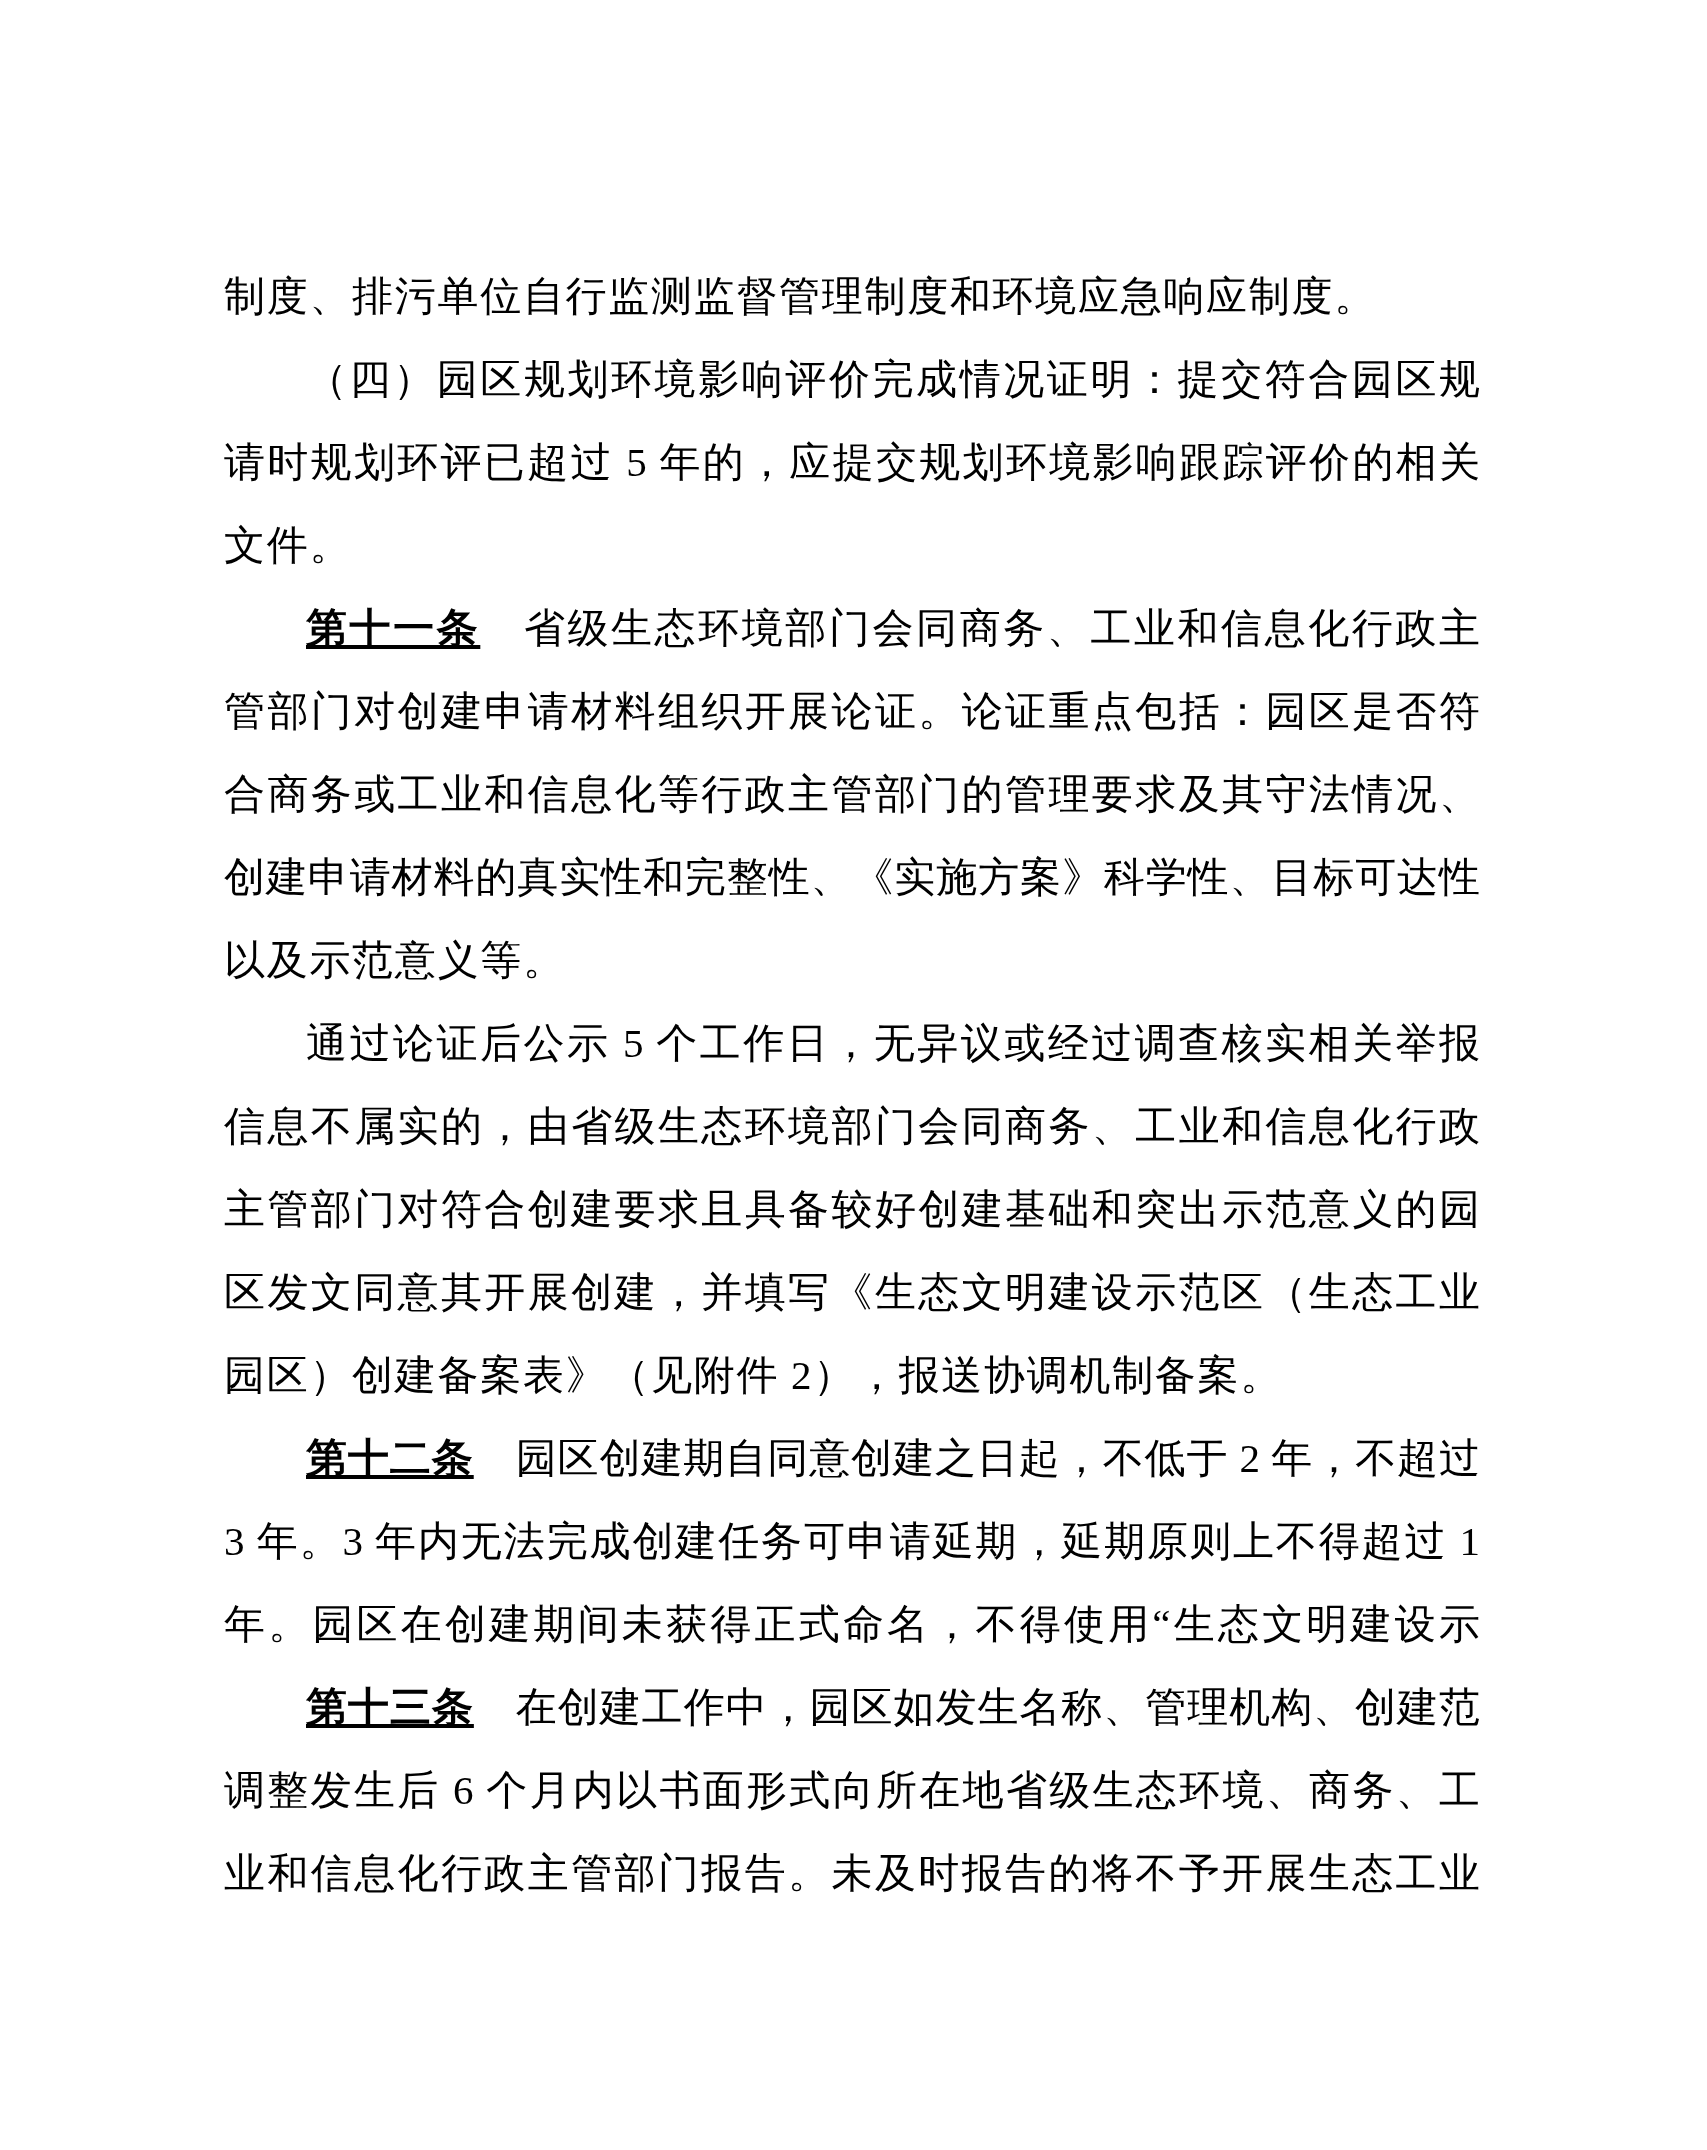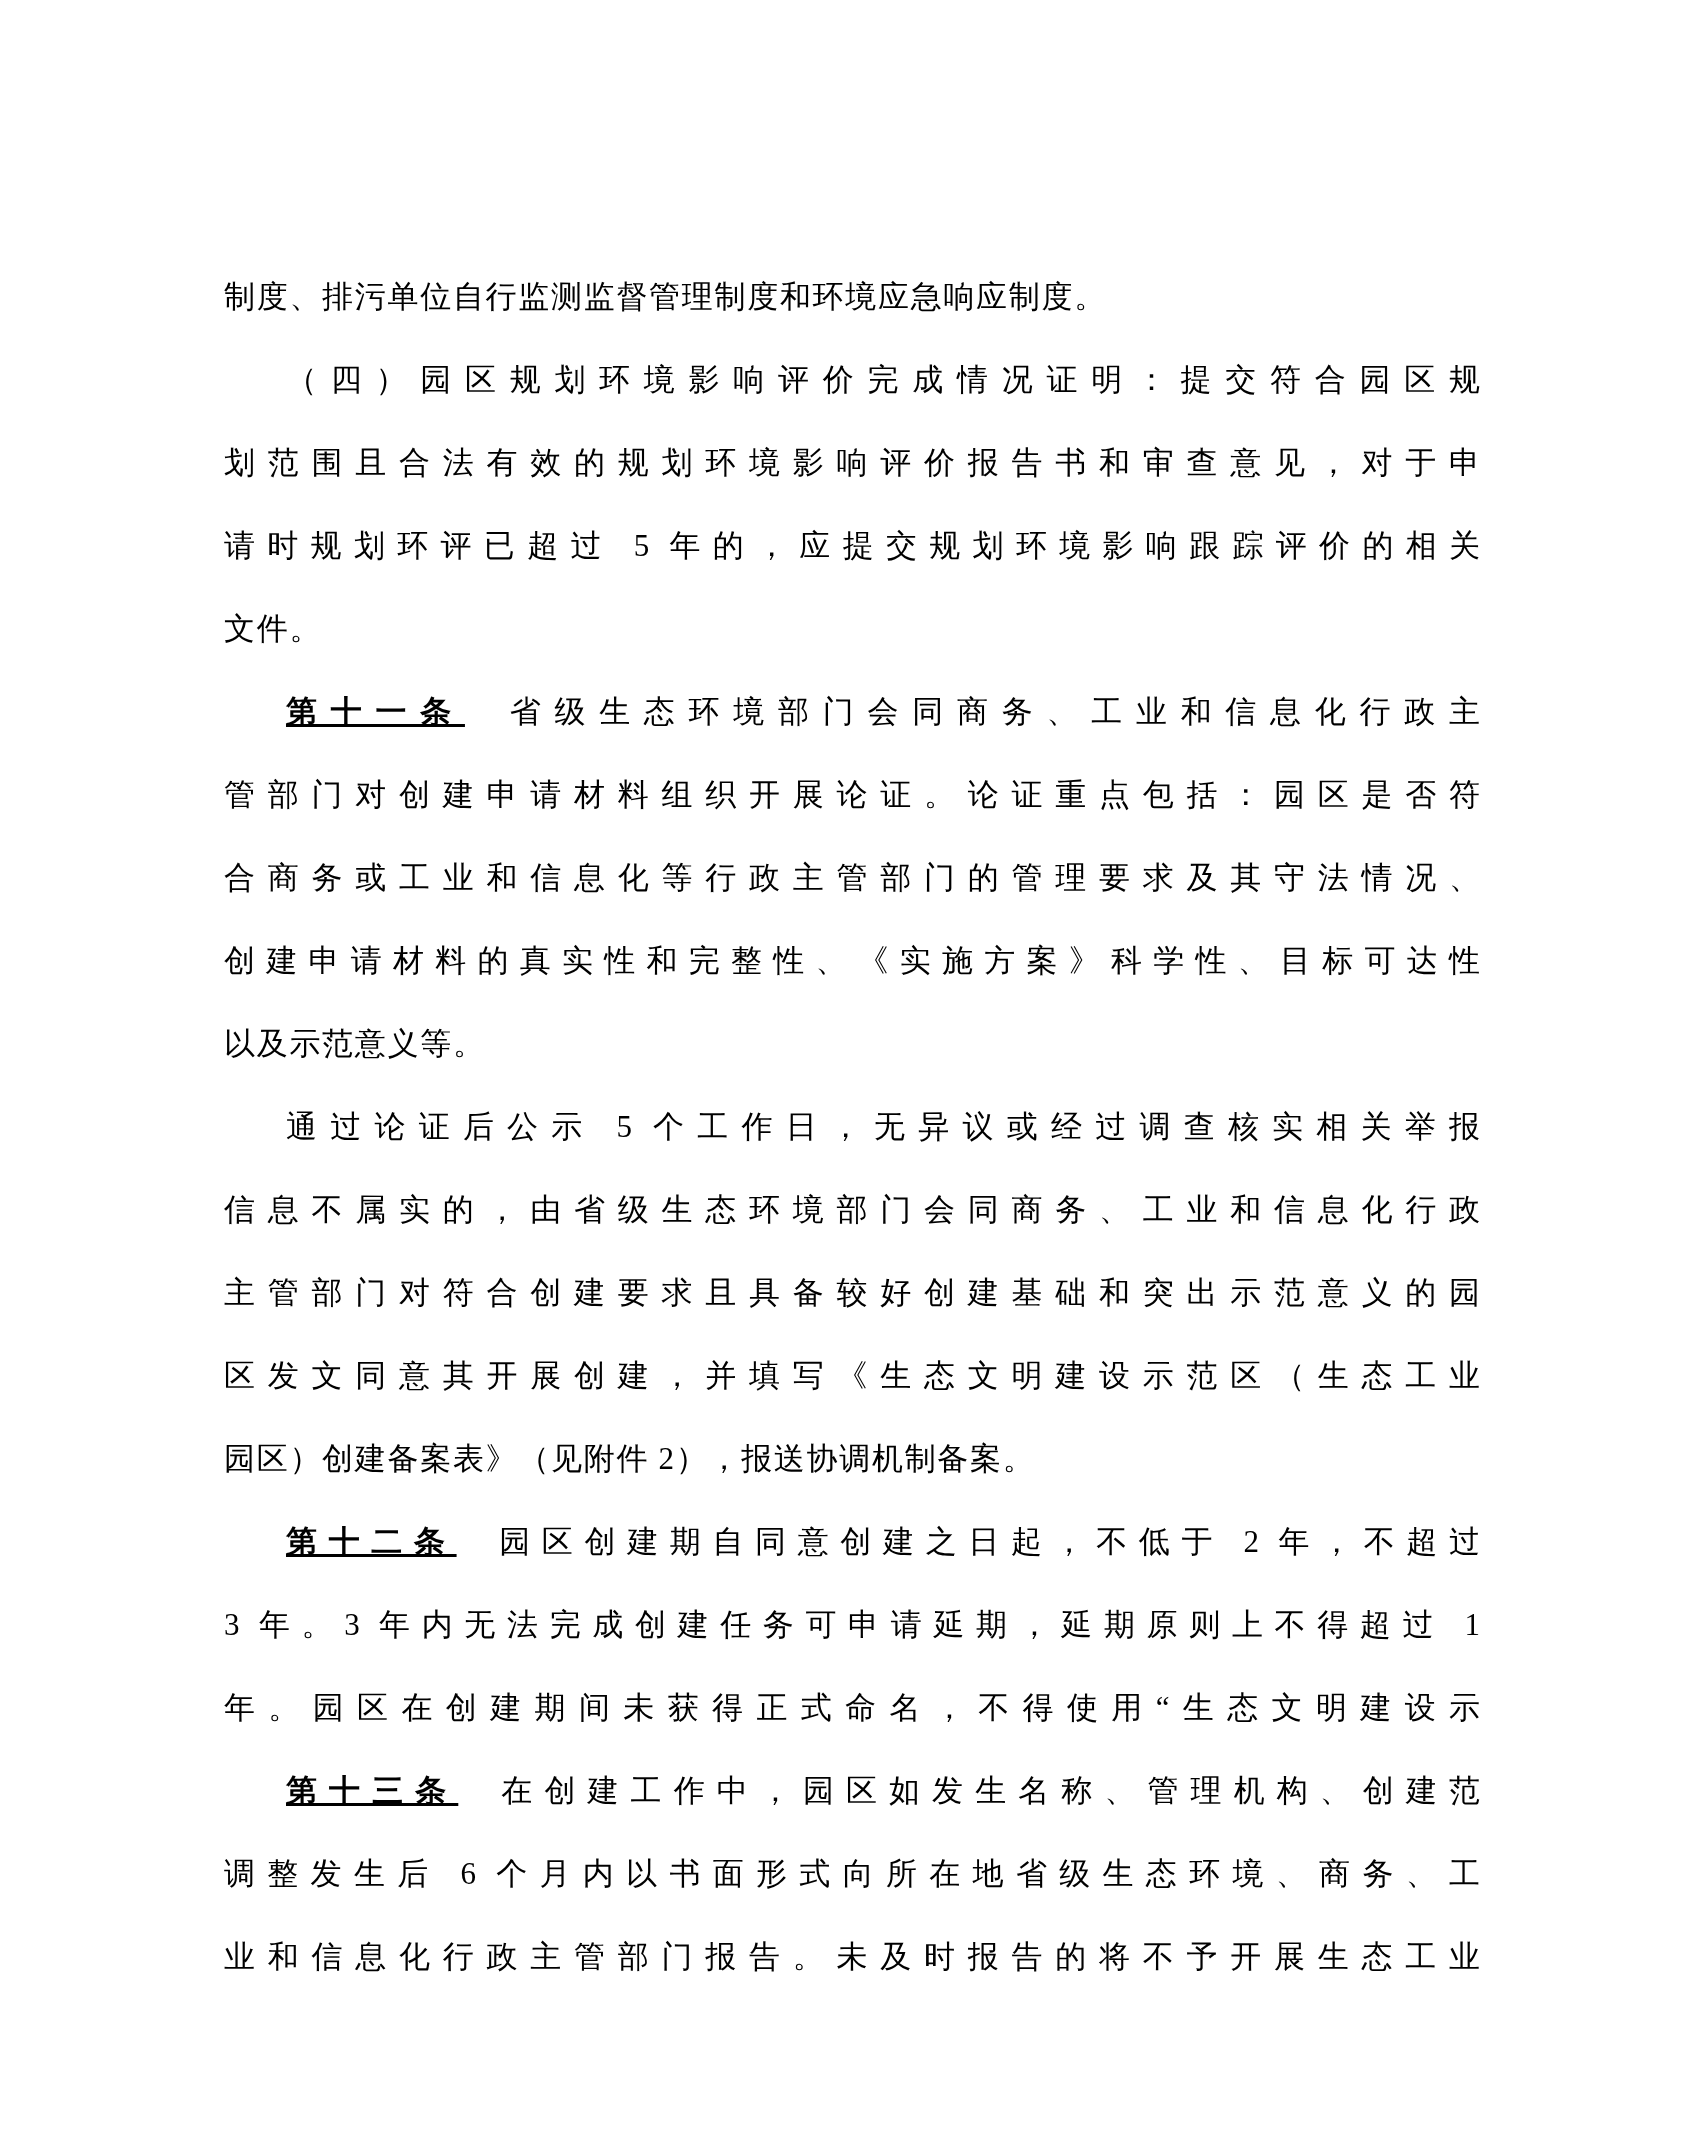--- a/index.html
+++ b/index.html
@@ -18,21 +18,21 @@
   }
   .doc-body {
     position: absolute;
     left: 224px;
     top: 255px;
     width: 1256px;
   }
   .line {
     height: 83px;
     line-height: 83px;
-    font-size: 31px;
+    font-size: 41px;
     white-space: normal;
     color: #000000;
   }
   
   .line.fill {
     text-align: justify;
     text-align-last: justify;
     text-justify: inter-character;
   }
   
@@ -52,21 +52,20 @@
     text-decoration: underline;
   }
 </style>
 </head>
 <body>
 
 <div class="page">
   <div class="doc-body">
       <div class="line natural"><span class="run">制度、排污单位自行监测监督管理制度和环境应急响应制度。</span></div>
       <div class="line fill indent"><span class="run">（四）园区规划环境影响评价完成情况证明：提交符合园区规</span></div>
-      <div class="line fill"><span class="run">划范围且合法有效的规划环境影响评价报告书和审查意见，对于申</span></div>
       <div class="line fill"><span class="run">请时规划环评已超过 5 年的，应提交规划环境影响跟踪评价的相关</span></div>
       <div class="line natural"><span class="run">文件。</span></div>
       <div class="line fill indent"><span class="run bold">第十一条</span><span class="run">　省级生态环境部门会同商务、工业和信息化行政主</span></div>
       <div class="line fill"><span class="run">管部门对创建申请材料组织开展论证。论证重点包括：园区是否符</span></div>
       <div class="line fill"><span class="run">合商务或工业和信息化等行政主管部门的管理要求及其守法情况、</span></div>
       <div class="line fill"><span class="run">创建申请材料的真实性和完整性、《实施方案》科学性、目标可达性</span></div>
       <div class="line natural"><span class="run">以及示范意义等。</span></div>
       <div class="line fill indent"><span class="run">通过论证后公示 5 个工作日，无异议或经过调查核实相关举报</span></div>
       <div class="line fill"><span class="run">信息不属实的，由省级生态环境部门会同商务、工业和信息化行政</span></div>
       <div class="line fill"><span class="run">主管部门对符合创建要求且具备较好创建基础和突出示范意义的园</span></div>

